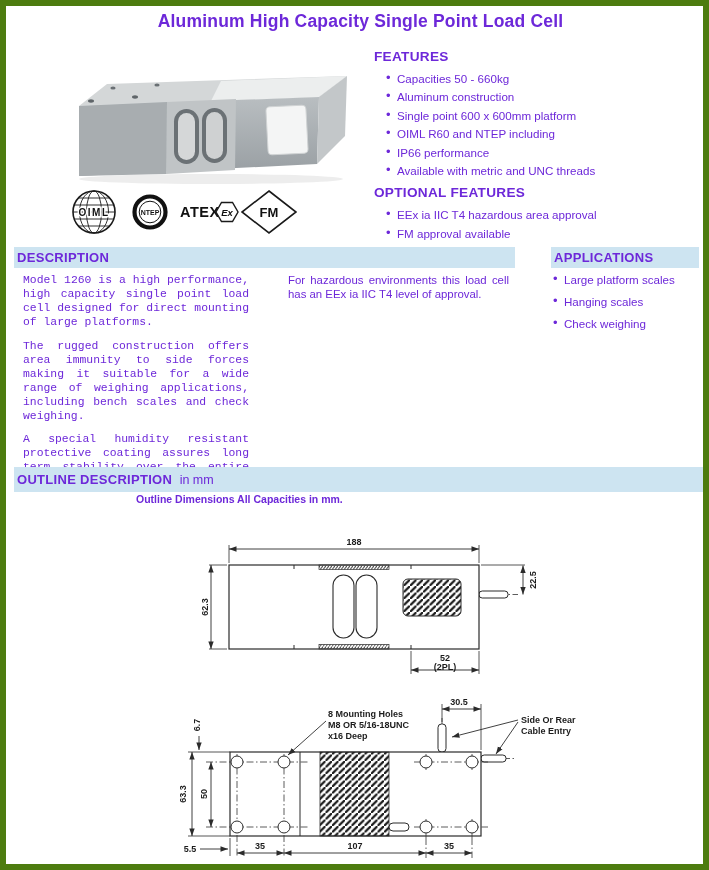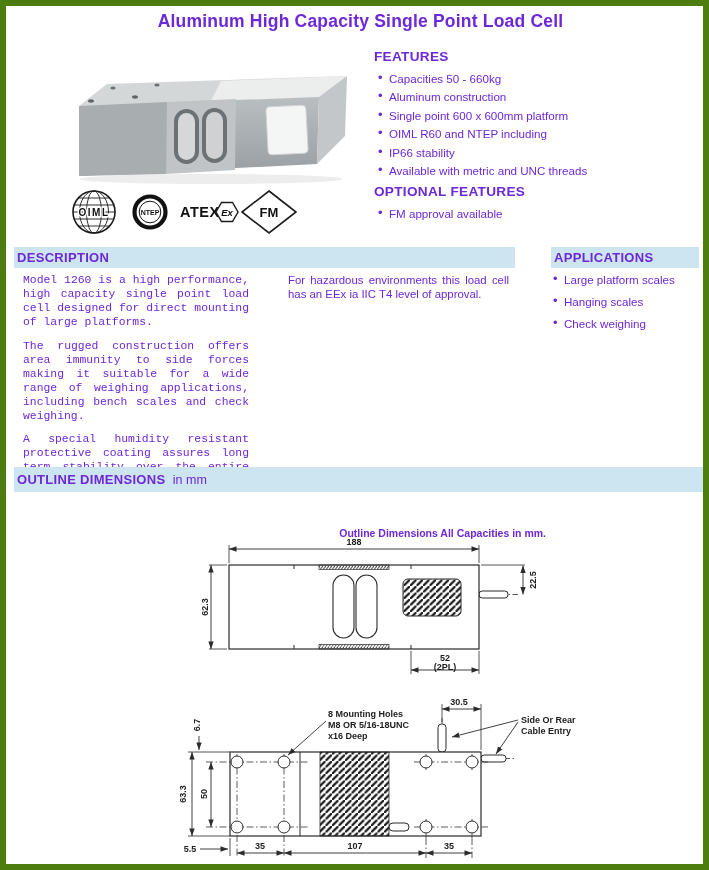--- a/index.html
+++ b/index.html
@@ -9,21 +9,21 @@
     font-family:"Liberation Sans",sans-serif;color:#6d28d9;
   }
   .page-title{
     position:absolute;top:5px;left:0;width:709px;text-align:center;
     font-size:17.5px;font-weight:bold;letter-spacing:.2px;
   }
   
   .features{position:absolute;left:368px;top:43px;width:335px;}
   .features h2{font-size:13.6px;font-weight:bold;margin:0 0 9px 0;letter-spacing:.3px;}
   .features h2.optional{margin-top:7px;}
-  .features ul{list-style:none;margin:0;padding:0;}
+  .features ul{list-style:none;margin:8px;padding:0;}
   .features li{
     position:relative;padding-left:15px;margin:0 0 6.9px 0;
     font-size:11.6px;line-height:11.6px;
   }
   .features li::before{content:"\2022";position:absolute;left:4px;top:-1px;font-size:13px;}
   
   .bar{
     position:absolute;height:21px;background:#cde4f1;
     font-size:13px;font-weight:bold;line-height:21px;padding-left:3px;
     box-sizing:border-box;letter-spacing:.3px;
@@ -36,21 +36,21 @@
   .col{position:absolute;top:267px;}
   .col p{margin:0 0 9.5px 0;font-size:11.4px;line-height:14px;text-align:justify;}
   .col1{left:17px;width:226px;font-family:Liberation Mono, monospace;}
   .col2{left:282px;width:221px;}
   
   .apps{position:absolute;left:546px;top:268px;list-style:none;margin:0;padding:0;width:160px;}
   .apps li{position:relative;padding-left:12px;margin-bottom:10.4px;font-size:11.6px;line-height:11.6px;}
   .apps li::before{content:"\2022";position:absolute;left:1px;top:-1px;font-size:13px;}
   
   .outline-caption{
-    position:absolute;left:130px;top:521px;width:410px;text-align:right;
+    position:absolute;left:130px;top:487px;width:410px;text-align:left;
     font-size:10.5px;font-weight:bold;
   }
   .abs{position:absolute;}
   svg text{font-family:"Liberation Sans",sans-serif;}
   .dimtxt{font-size:9px;font-weight:bold;fill:#1c1c1c;}
   .notetxt{font-size:9px;font-weight:bold;fill:#1c1c1c;}
 </style>
 </head>
 <body>
 
@@ -111,25 +111,26 @@
     </g>
   </svg>
 
   <div class="features">
     <h2>FEATURES</h2>
     <ul>
       <li>Capacities 50 - 660kg</li>
       <li>Aluminum construction</li>
       <li>Single point 600 x 600mm platform</li>
       <li>OIML R60 and NTEP including</li>
-      <li>IP66 stability</li>
+      <li>IP66 performance</li>
       <li>Available with metric and UNC threads</li>
     </ul>
     <h2 class="optional">OPTIONAL FEATURES</h2>
     <ul>
+      <li>EEx ia IIC T4 hazardous area approval</li>
       <li>FM approval available</li>
     </ul>
   </div>
 
   <div class="bar bar-description">
     <span>DESCRIPTION</span>
   </div>
   <div class="col col1">
     <p>Model 1260 is a high performance, high capacity single point load cell designed for direct mounting of large platforms.</p>
     <p>The rugged construction offers area immunity to side forces making it suitable for a wide range of weighing applications, including bench scales and check weighing.</p>
@@ -142,21 +143,21 @@
   <div class="bar bar-applications">
     <span>APPLICATIONS</span>
   </div>
   <ul class="apps">
     <li>Large platform scales</li>
     <li>Hanging scales</li>
     <li>Check weighing</li>
   </ul>
 
   <div class="bar bar-outline">
-    <span>OUTLINE DIMENSIONS</span>
+    <span>OUTLINE DESCRIPTION</span>
     <span class="unit">&nbsp;</span><span class="unit">in mm</span>
   </div>
   <div class="outline-caption">Outline Dimensions All Capacities in mm.</div>
 
   <svg class="abs" style="left:170px;top:528px" width="400" height="152" viewBox="0 0 400 152">
     <defs>
       <marker id="ar1" viewBox="0 0 10 8" refX="9.5" refY="4" markerWidth="9" markerHeight="7" orient="auto-start-reverse">
         <path d="M0,0.6 L9.5,4 L0,7.4 Z" fill="#2b2b2b"></path>
       </marker>
       <pattern id="dh1" patternUnits="userSpaceOnUse" width="6.5" height="6.5">

